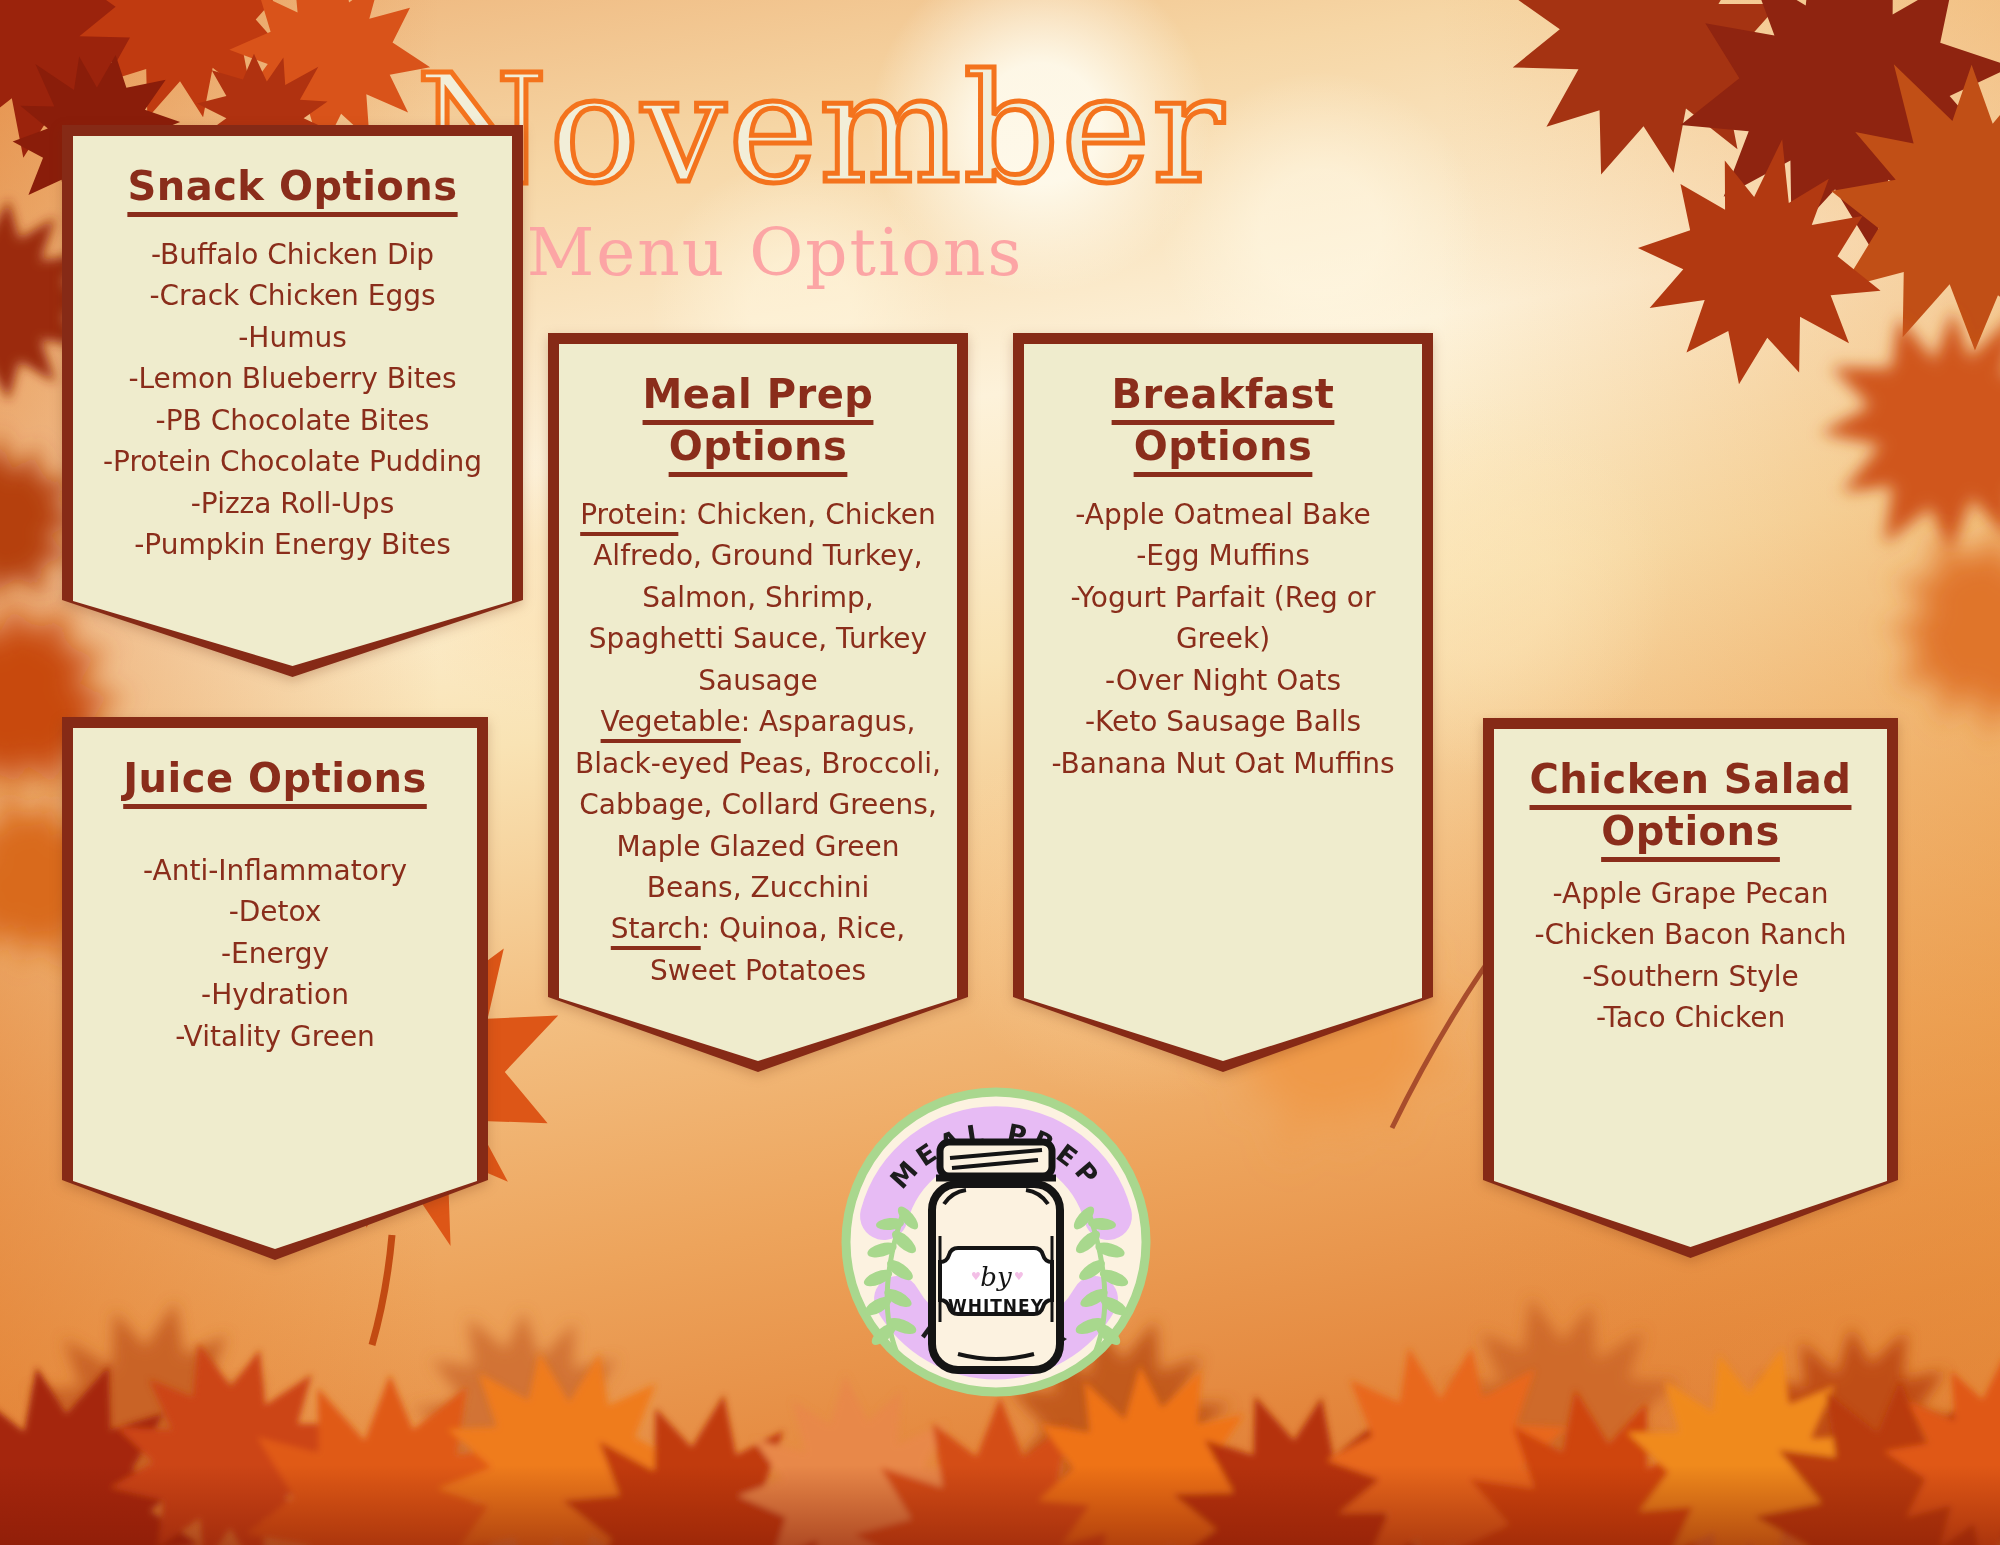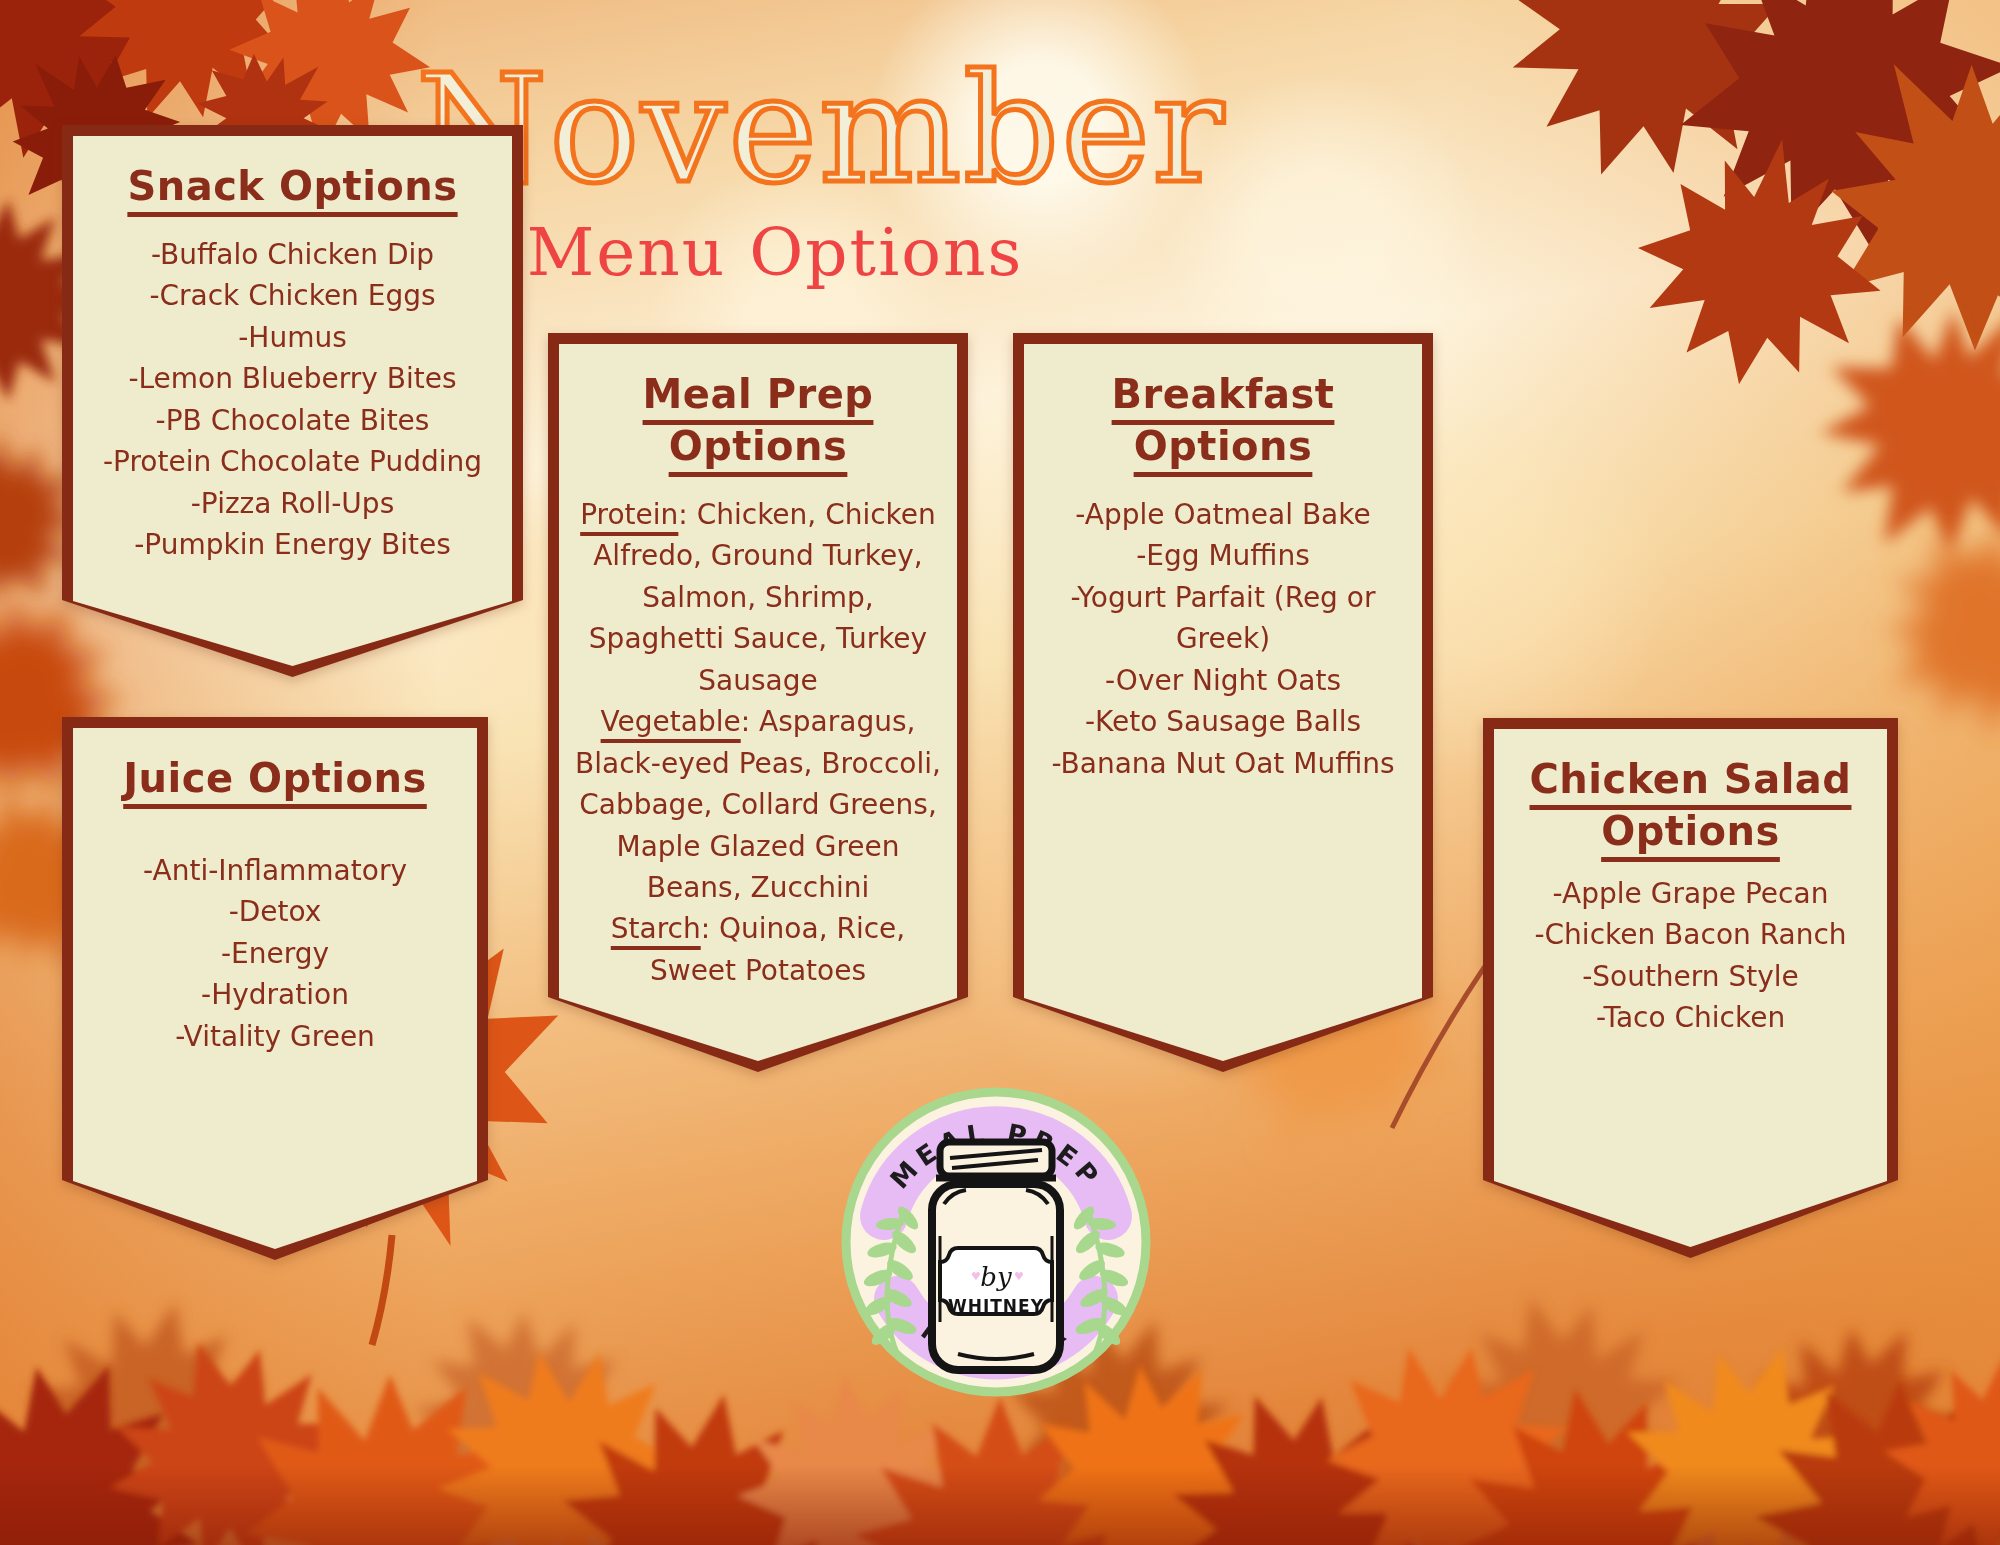--- a/index.html
+++ b/index.html
@@ -22,21 +22,21 @@
       linear-gradient(170deg,#edb277 0%,#f6d6a5 14%,#fdf2da 30%,#f9e3b4 44%,#f3c083 58%,#eda45c 72%,#e4873d 86%,#d96f2b 100%);
   }
   .leaves{position:absolute;inset:0;}
   
   .title-wrap{position:absolute;left:400px;top:38px;width:750px;text-align:center;z-index:3;}
   .month{
     font-family:"DejaVu Serif",serif;font-size:150px;line-height:1;font-weight:400;
     color:#f2eed8;-webkit-text-stroke:5px #f4731d;letter-spacing:2px;margin:16px;
   }
   .subtitle{
-    font-family:"DejaVu Serif",serif;font-size:66px;line-height:1;color:#ef4444;
+    font-family:"DejaVu Serif",serif;font-size:66px;line-height:1;color:#fca5a5;
     margin-top:2px;letter-spacing:2px;
   }
   
   .banner{position:absolute;z-index:4;--tipin:calc(var(--tip) - 12px);filter:drop-shadow(0 4px 6px rgba(110,45,10,.25));}
   .b-outer{position:absolute;inset:0;background:#862a16;
     clip-path:polygon(0 0,100% 0,100% calc(100% - var(--tip)),50% 100%,0 calc(100% - var(--tip)));}
   .b-inner{position:absolute;inset:11px;background:#efeccd;
     clip-path:polygon(0 0,100% 0,100% calc(100% - var(--tipin)),50% 100%,0 calc(100% - var(--tipin)));}
   .b-content{position:absolute;inset:11px;z-index:2;text-align:center;padding:16px 12px 0;color:#8a2d1b;}
   .card-title{

